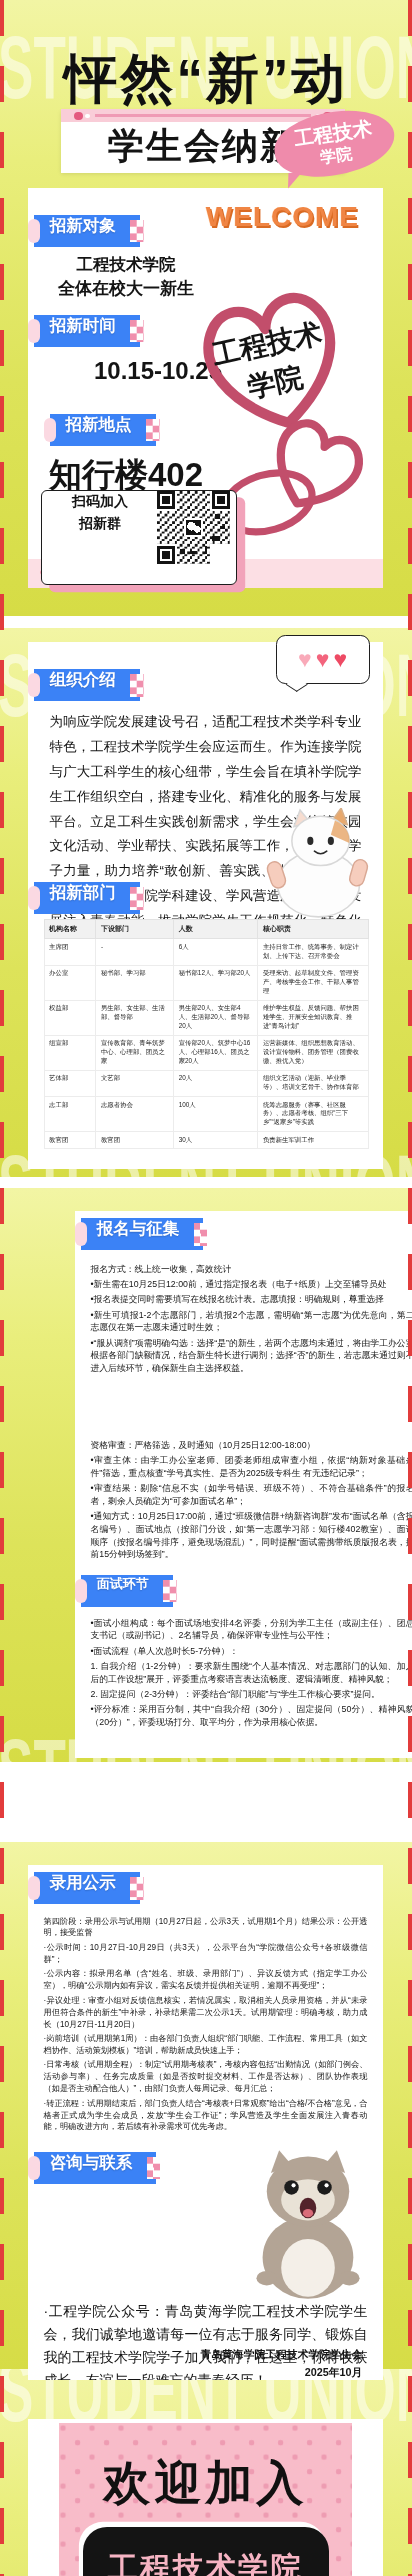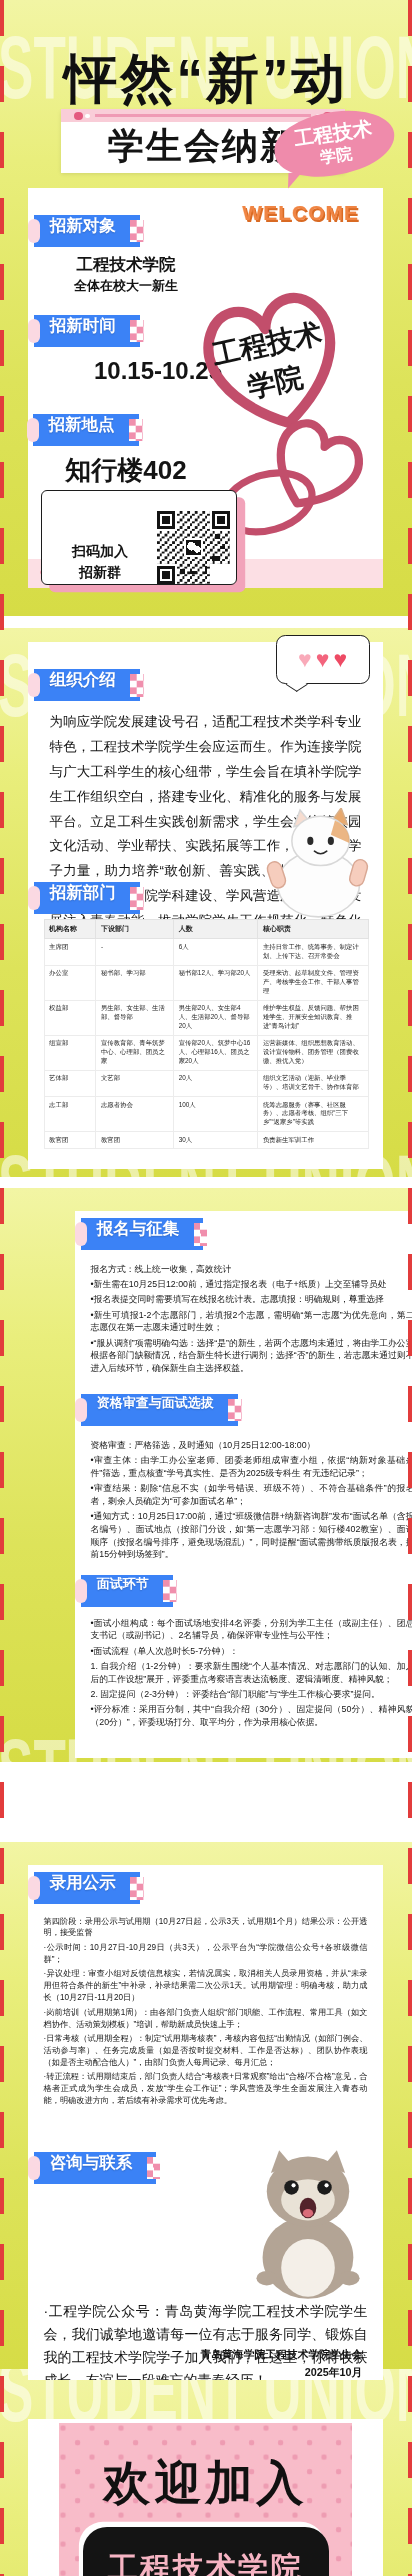--- a/index.html
+++ b/index.html
@@ -28,25 +28,25 @@
   .banner-strip::after{content:"";position:absolute;left:34px;right:34px;top:5.2px;height:2.6px;background:#ef9ab5;}
   .dot{position:absolute;border-radius:50%;}
   .banner-text{font-size:36px;font-weight:900;text-align:center;line-height:48px;letter-spacing:2.1px;}
   .bubble{position:absolute;left:274px;top:112px;width:121px;height:63px;background:#ef8bab;
           border-radius:52% 48% 55% 45%;transform:rotate(-8deg);display:flex;flex-direction:column;
           align-items:center;justify-content:center;color:#fff;font-weight:800;z-index:5;}
   .bubble::after{content:"";position:absolute;left:8.2px;bottom:-6.7px;width:17.5px;height:15.5px;background:#ef8bab;
           clip-path:polygon(0 100%,100% 0,15% 0);}
   .bubble .b1{font-size:19.6px;line-height:1.2;}
   .bubble .b2{font-size:16px;line-height:1.2;}
-  .welcome{position:absolute;right:24px;top:13.4px;font-size:21px;font-weight:900;letter-spacing:1px;
+  .welcome{position:absolute;right:24px;top:13.4px;font-size:28px;font-weight:900;letter-spacing:1px;
            color:#f08544;text-shadow:1.5px 1.5px 0 #d96a23,-0.5px -0.5px 0 #ffe3ca;z-index:3;}
   .val{position:absolute;left:0;width:196px;text-align:center;font-weight:600;}
   .qr-box{position:absolute;left:13.4px;top:302px;width:181px;height:93px;border:1.5px solid #1c1c1c;
-          border-radius:6px;background:#fff;display:flex;align-items:flex-end;gap:5.2px;padding:0 6.2px;
+          border-radius:6px;background:#fff;display:flex;align-items:flex-start;gap:5.2px;padding:0 6.2px;
           box-shadow:8.2px 7.2px 0 0 #f2a3ba;z-index:3;}
   .qr-box .cap{font-size:14px;font-weight:700;line-height:1.55;text-align:center;white-space:pre-line;flex:1;}
   .social{position:absolute;left:0;right:0;bottom:0;height:29px;background:#fcdfe4;display:flex;
           align-items:center;gap:9.3px;padding-left:11.3px;}
   .hearts{position:absolute;right:13.4px;top:-7.2px;width:92px;height:47px;background:#fff;border:1.5px solid #1f1f1f;
           border-radius:9.3px;display:flex;align-items:center;justify-content:center;gap:4.1px;font-size:23px;z-index:4;}
   .hearts::after{content:"";position:absolute;left:13.4px;bottom:-7.7px;width:12.4px;height:12.4px;background:#fff;
           border-right:1.5px solid #1f1f1f;border-bottom:1.5px solid #1f1f1f;transform:rotate(45deg) skew(-12deg,-12deg);}
   .para{position:absolute;left:21.6px;right:21.6px;font-size:13.4px;line-height:1.85;text-align:justify;font-weight:500;}
   .dept-table{position:absolute;left:15.5px;right:15.5px;border-collapse:collapse;font-size:6.4px;line-height:1.4;
@@ -114,35 +114,35 @@
         <text x="95" y="140">学院</text>
       </g>
     </svg>
 
     <div class="label" style="left:6.2px;top:27px;">
       <span class="pill"></span>
       <span class="txt">招新对象</span>
       <span class="checker"></span>
     </div>
     <div class="val" style="top:66px;font-size:16.5px;">工程技术学院</div>
-    <div class="val" style="top:89px;font-size:13px;">全体在校大一新生</div>
+    <div class="val" style="top:89px;font-size:17px;">全体在校大一新生</div>
 
     <div class="label" style="left:6.2px;top:127px;">
       <span class="pill"></span>
       <span class="txt">招新时间</span>
       <span class="checker"></span>
     </div>
     <div class="val" style="top:169px;font-size:24px;font-weight:800;padding-left:32px;">10.15-10.25</div>
 
-    <div class="label" style="left:5px;top:226px;">
+    <div class="label" style="left:22px;top:226px;">
       <span class="pill"></span>
       <span class="txt">招新地点</span>
       <span class="checker"></span>
     </div>
-    <div class="val" style="top:265px;font-size:26px;font-weight:800;">知行楼402</div>
+    <div class="val" style="top:265px;font-size:33px;font-weight:800;">知行楼402</div>
 
     <div class="qr-box">
       <div class="cap">扫码加入
 招新群</div>
       <svg width="73" height="73" viewBox="0 0 29 29" shape-rendering="crispEdges">
         <defs>
           <pattern id="qp" width="3" height="3" patternUnits="userSpaceOnUse">
             <rect width="3" height="3" fill="#fff"></rect>
             <rect width="1" height="1" fill="#141414"></rect>
             <rect x="2" y="1" width="1" height="1" fill="#141414"></rect>
@@ -308,25 +308,20 @@
       <span class="checker"></span>
     </div>
     <div class="sec-lines" style="top:49px;">
       <p>报名方式：线上统一收集，高效统计</p>
       <p>•新生需在10月25日12:00前，通过指定报名表（电子+纸质）上交至辅导员处</p>
       <p>•报名表提交同时需要填写在线报名统计表。志愿填报：明确规则，尊重选择</p>
       <p>•新生可填报1-2个志愿部门，若填报2个志愿，需明确“第一志愿”为优先意向，第二志愿仅在第一志愿未通过时生效；</p>
       <p>•“服从调剂”项需明确勾选：选择“是”的新生，若两个志愿均未通过，将由学工办公室根据各部门缺额情况，结合新生特长进行调剂；选择“否”的新生，若志愿未通过则不进入后续环节，确保新生自主选择权益。</p>
     </div>
 
-    <div class="label small" style="left:6.2px;top:183px;">
-      <span class="pill"></span>
-      <span class="txt">资格审查与面试选拔</span>
-      <span class="checker"></span>
-    </div>
     <div class="sec-lines" style="top:225px;">
       <p>资格审查：严格筛选，及时通知（10月25日12:00-18:00）</p>
       <p>•审查主体：由学工办公室老师、团委老师组成审查小组，依据“纳新对象基础条件”筛选，重点核查“学号真实性、是否为2025级专科生 有无违纪记录”；</p>
       <p>•审查结果：剔除“信息不实（如学号错误、班级不符）、不符合基础条件”的报名者，剩余人员确定为“可参加面试名单”；</p>
       <p>•通知方式：10月25日17:00前，通过“班级微信群+纳新咨询群”发布“面试名单（含报名编号）、面试地点（按部门分设，如‘第一志愿学习部：知行楼402教室）、面试顺序（按报名编号排序，避免现场混乱）”，同时提醒“面试需携带纸质版报名表，提前15分钟到场签到”。</p>
     </div>
 
     <div class="label small" style="left:6.2px;top:364px;">
       <span class="pill"></span>
       <span class="txt">面试环节</span>
@@ -347,20 +342,21 @@
 
   <div class="card" style="left:28px;top:23px;width:355px;height:520px;">
     <div class="label" style="left:6.2px;top:7.2px;">
       <span class="pill"></span>
       <span class="txt">录用公示</span>
       <span class="checker"></span>
     </div>
     <div class="sec-lines f16" style="top:48px;">
       <p>第四阶段：录用公示与试用期（10月27日起，公示3天，试用期1个月）结果公示：公开透明，接受监督</p>
       <p>·公示时间：10月27日-10月29日（共3天），公示平台为“学院微信公众号+各班级微信群”；</p>
+      <p>·公示内容：拟录用名单（含“姓名、班级、录用部门”）、异议反馈方式（指定学工办公室），明确“公示期内如有异议，需实名反馈并提供相关证明，逾期不再受理”；</p>
       <p>·异议处理：审查小组对反馈信息核实，若情况属实，取消相关人员录用资格，并从“未录用但符合条件的新生”中补录，补录结果需二次公示1天。试用期管理：明确考核，助力成长（10月27日-11月20日）</p>
       <p>·岗前培训（试用期第1周）：由各部门负责人组织“部门职能、工作流程、常用工具（如文档协作、活动策划模板）”培训，帮助新成员快速上手；</p>
       <p>·日常考核（试用期全程）：制定“试用期考核表”，考核内容包括“出勤情况（如部门例会、活动参与率）、任务完成质量（如是否按时提交材料、工作是否达标）、团队协作表现（如是否主动配合他人）”，由部门负责人每周记录、每月汇总；</p>
       <p>·转正流程：试用期结束后，部门负责人结合“考核表+日常观察”给出“合格/不合格”意见，合格者正式成为学生会成员，发放“学生会工作证”；学风营造及学生全面发展注入青春动能，明确改进方向，若后续有补录需求可优先考虑。</p>
     </div>
 
     <div class="label" style="left:6.2px;top:287px;">
       <span class="pill"></span>
       <span class="txt">咨询与联系</span>
       <span class="checker"></span>

